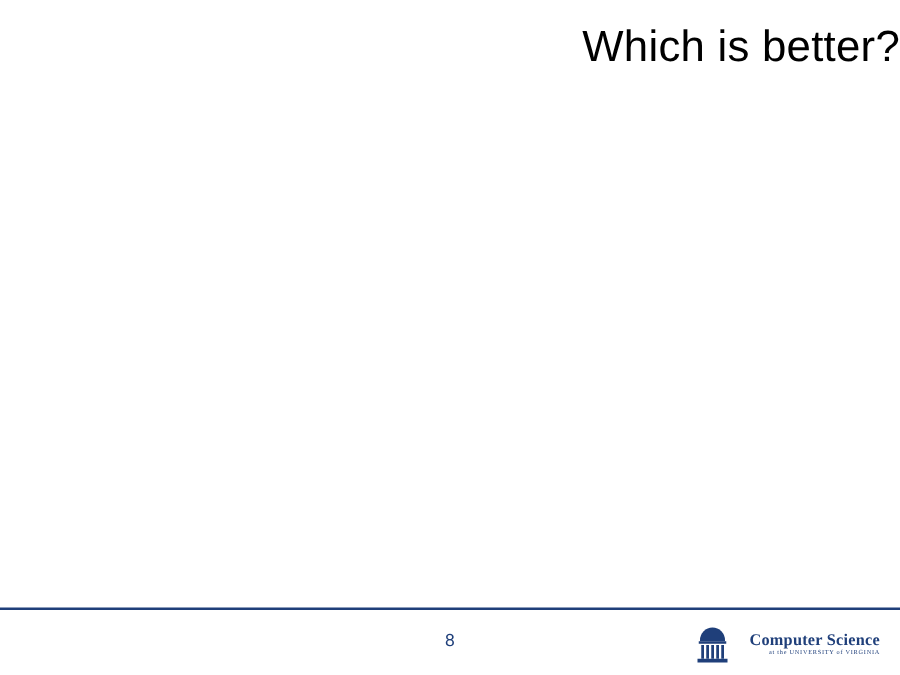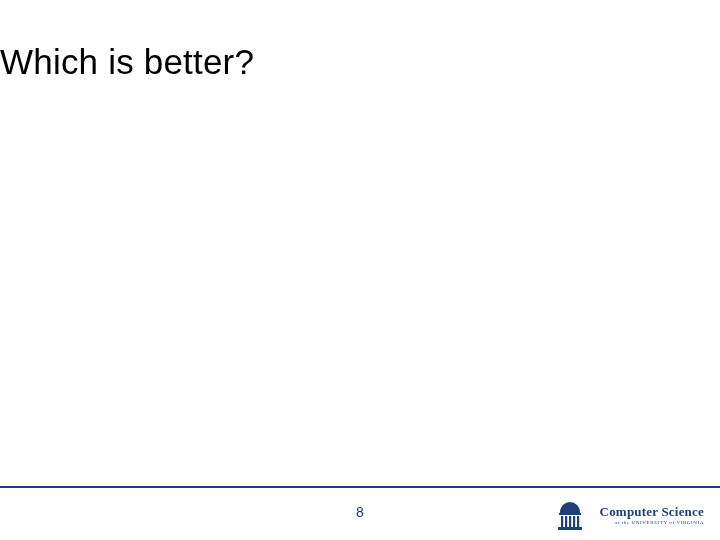--- a/index.html
+++ b/index.html
@@ -12,26 +12,25 @@
   .slide {
     width: 720px;
     height: 540px;
     position: relative;
   }
   .title {
     position: absolute;
     top: 18px;
     left: 0;
     width: 720px;
-    text-align: left;
+    text-align: right;
     font-size: 35px;
     font-weight: 400;
     color: #000000;
     letter-spacing: 0.2px;
-    margin-top: 24px;
   }
   .body-area {
     position: absolute;
     top: 86px;
     left: 34px;
     right: 34px;
   }
   .bullet-row {
     display: flex;
     align-items: baseline;

